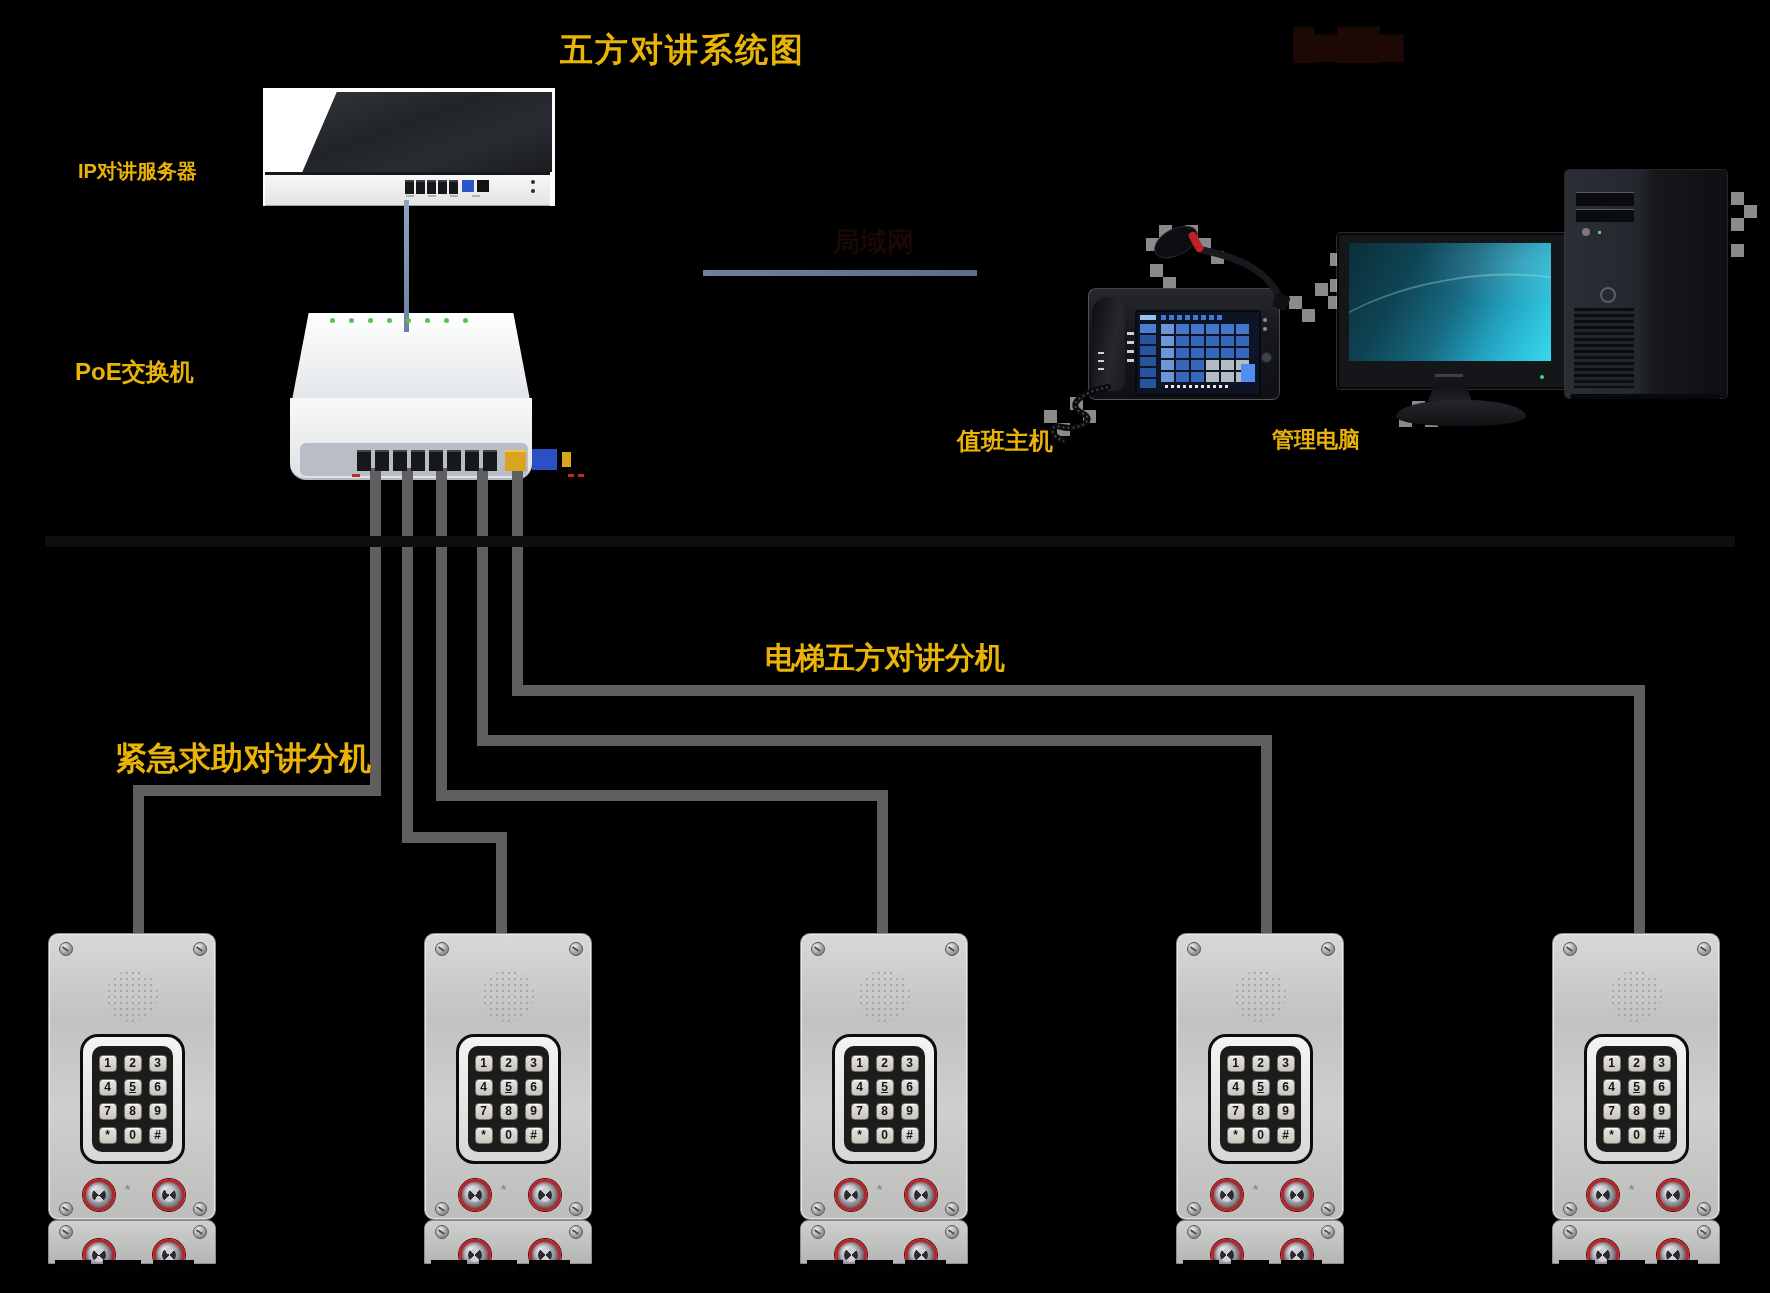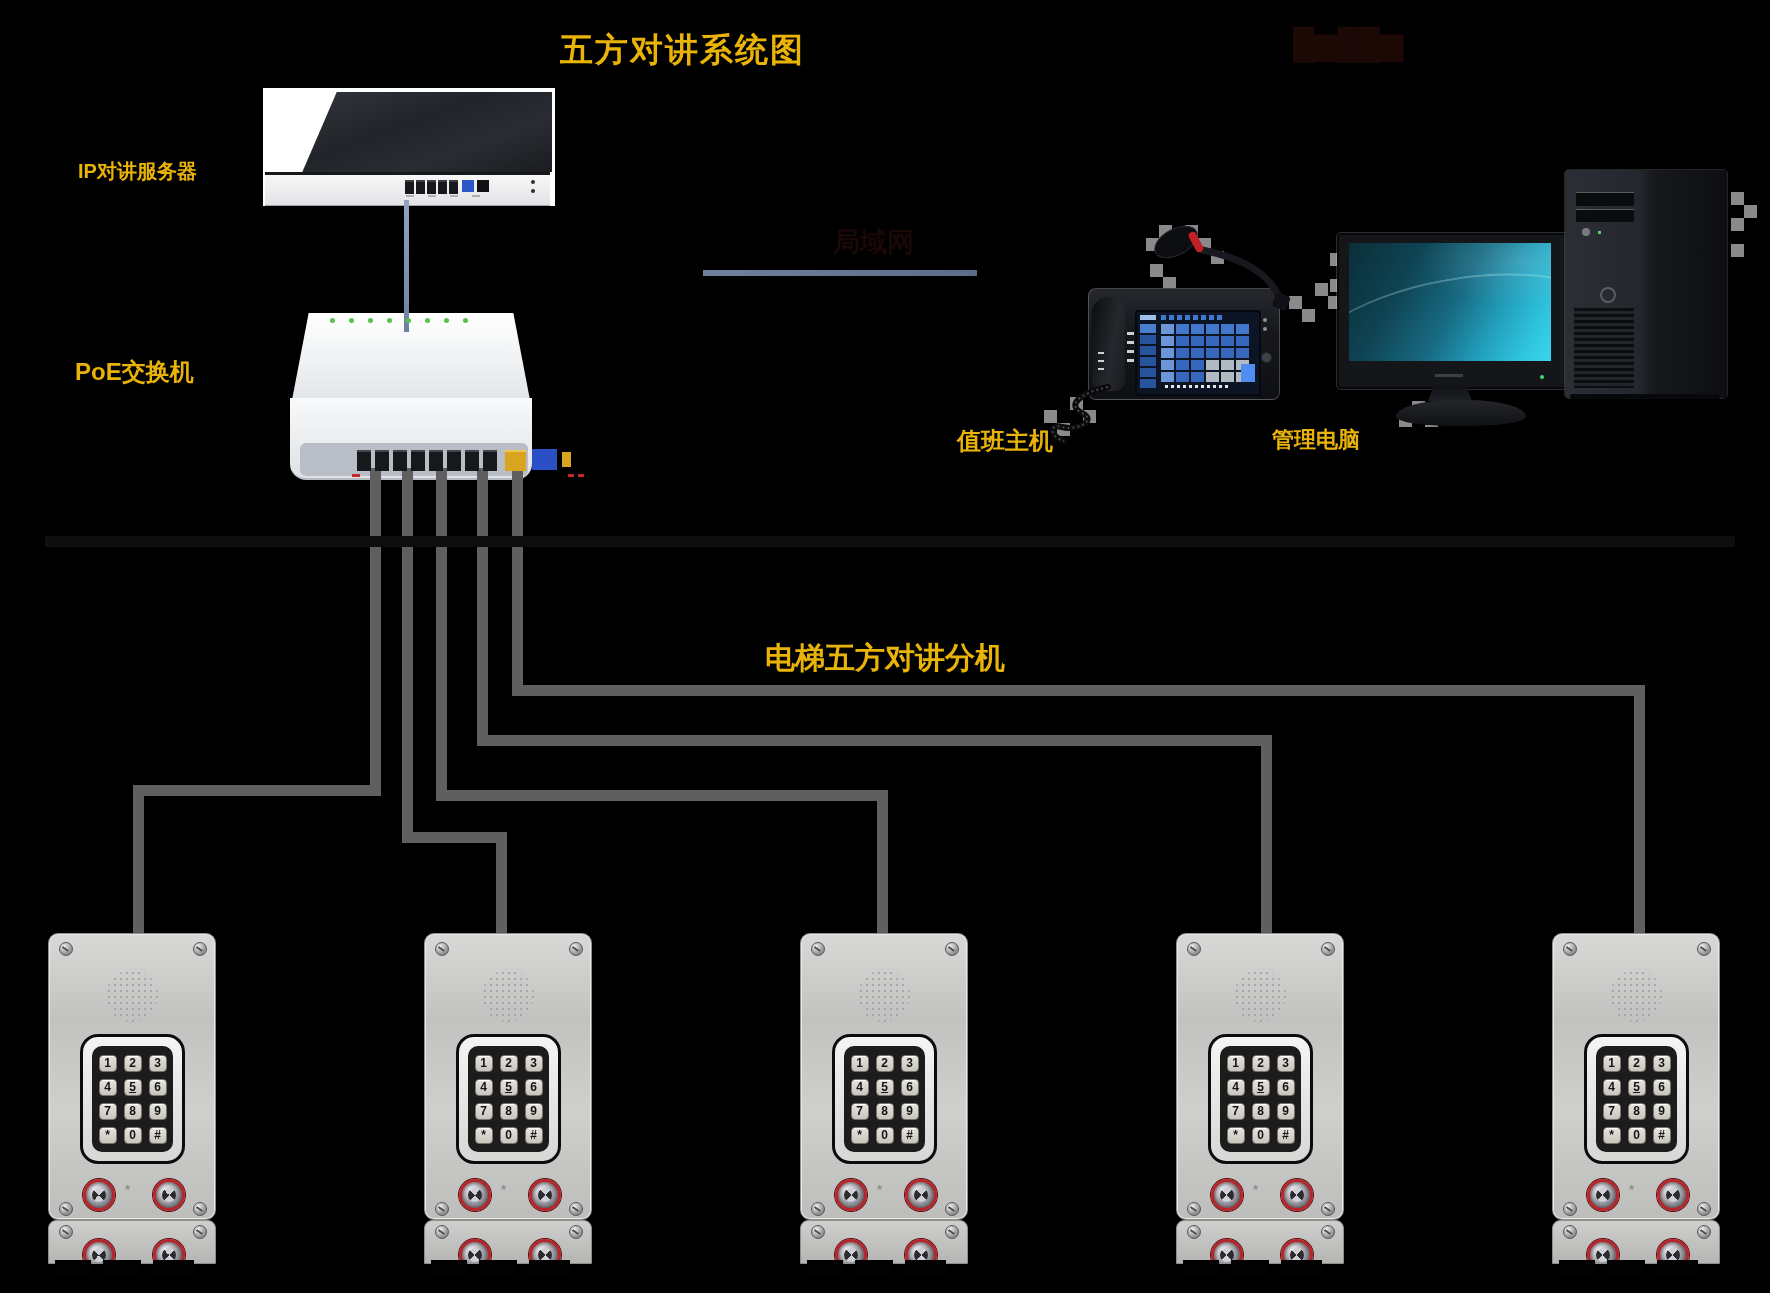--- a/index.html
+++ b/index.html
@@ -125,20 +125,21 @@
 <div id="stage">
 
   <div class="lbl" style="left:560px;top:28px;font-size:33px;letter-spacing:2px">五方对讲系统图</div>
   <div class="lbl" style="left:1293px;top:26px;font-size:30px;color:#1c0906">█▆██▆</div>
   <div class="lbl" style="left:78px;top:158px;font-size:20px">IP对讲服务器</div>
   <div class="lbl" style="left:75px;top:356px;font-size:24px">PoE交换机</div>
   <div class="lbl" style="left:833px;top:224px;font-size:27px;color:#1a0806">局域网</div>
   <div class="lbl" style="left:957px;top:425px;font-size:24px">值班主机</div>
   <div class="lbl" style="left:1272px;top:425px;font-size:22px">管理电脑</div>
   <div class="lbl" style="left:765px;top:638px;font-size:30px">电梯五方对讲分机</div>
+  <div class="lbl" style="left:115px;top:737px;font-size:32px">紧急求助对讲分机</div>
 
   <div class="bluev"></div>
   <div class="blueh"></div>
   <div class="darkrule"></div>
 
   <div class="cable" style="left:370px;top:468px;width:11px;height:328px"></div>
   <div class="cable" style="left:133px;top:785px;width:248px;height:11px"></div>
   <div class="cable" style="left:133px;top:785px;width:11px;height:148px"></div>
   <div class="cable" style="left:402px;top:468px;width:11px;height:375px"></div>
   <div class="cable" style="left:402px;top:832px;width:105px;height:11px"></div>

